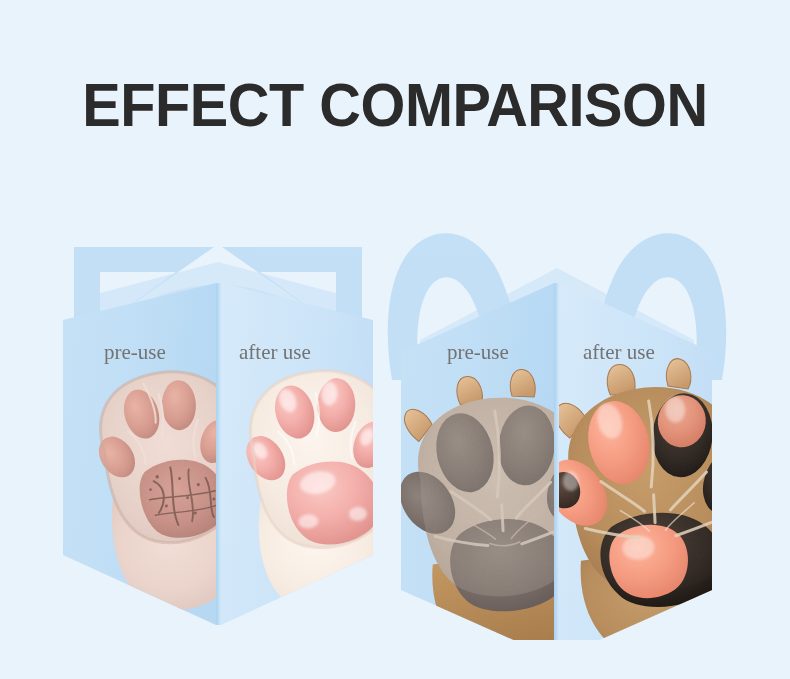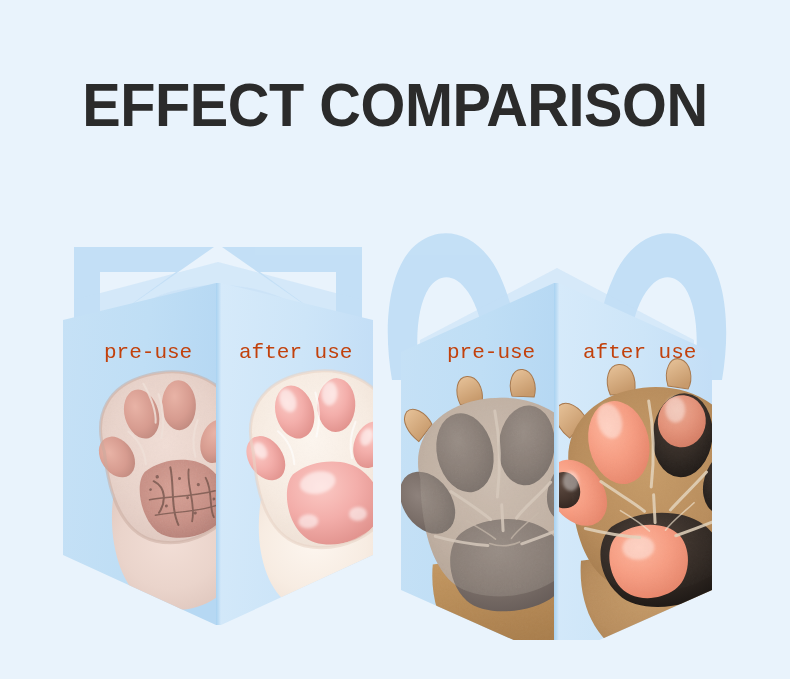--- a/index.html
+++ b/index.html
@@ -26,22 +26,22 @@
     transform:scaleX(0.93);
     transform-origin:50% 50%;
     white-space:nowrap;
     user-select:none;
   }
 
   .panel-label{
     position:absolute;
     font-size:21px;
     line-height:21px;
-    color:#c2410c;
-    font-family:Liberation Mono, monospace;
+    color:#737373;
+    font-family:Liberation Serif, serif;
     font-weight:400;
     white-space:nowrap;
     user-select:none;
   }
   .lbl-cat-pre   {left:104px; top:342px;}
   .lbl-cat-after {left:239px; top:342px;}
   .lbl-dog-pre   {left:447px; top:342px;}
   .lbl-dog-after {left:583px; top:342px;}
 </style>
 </head>

